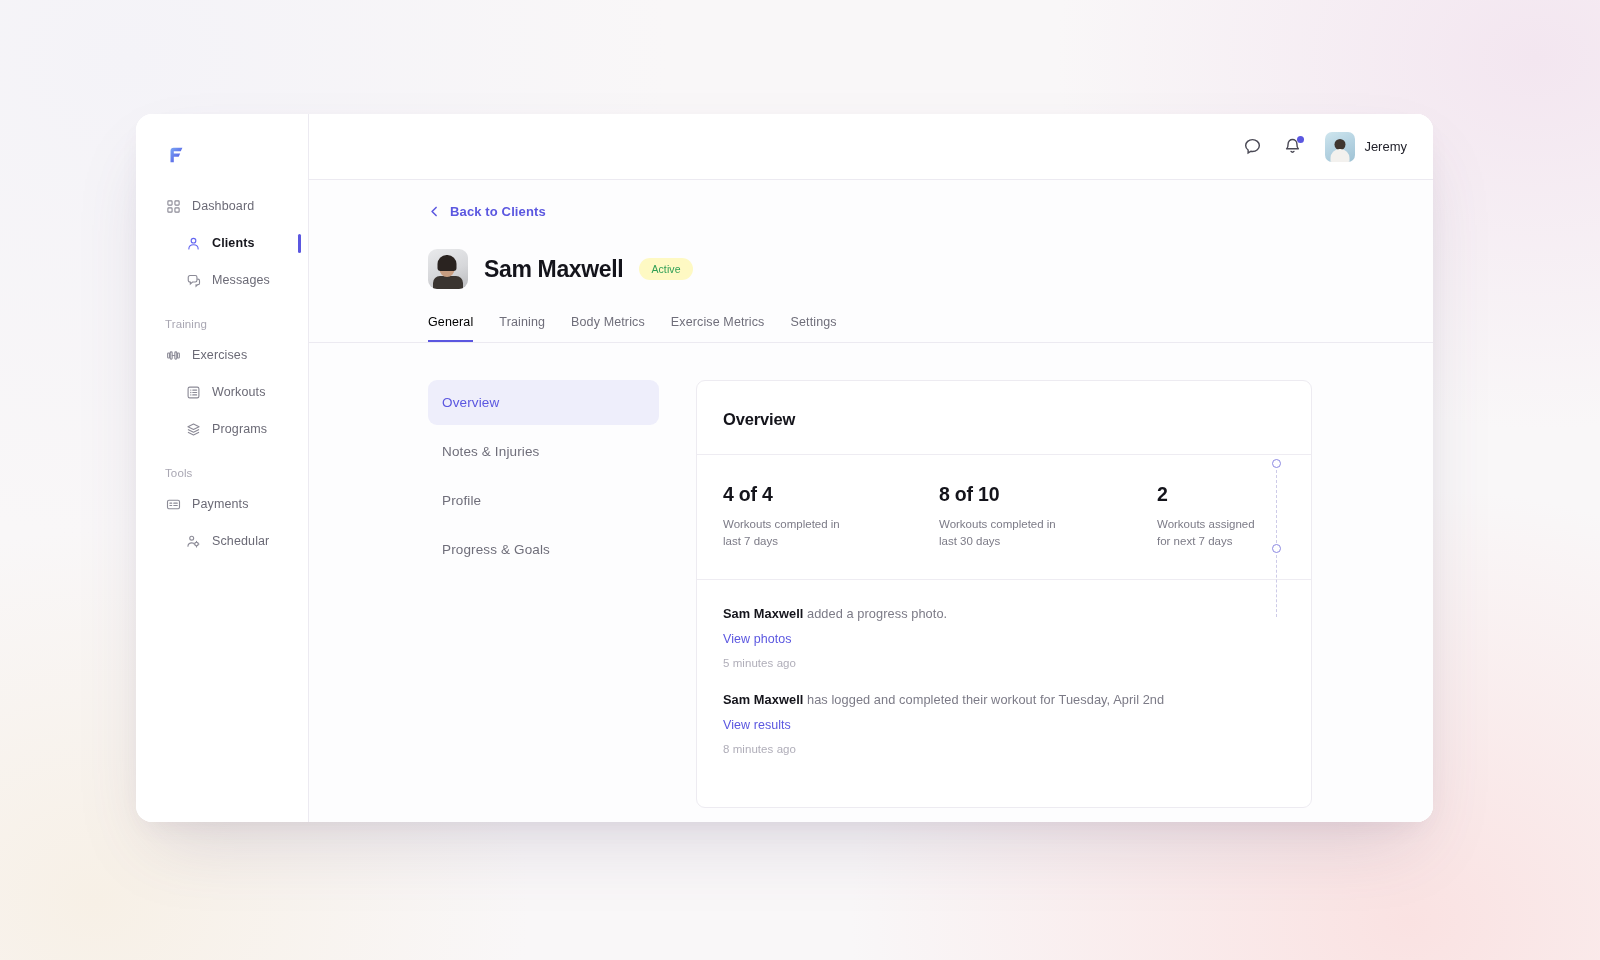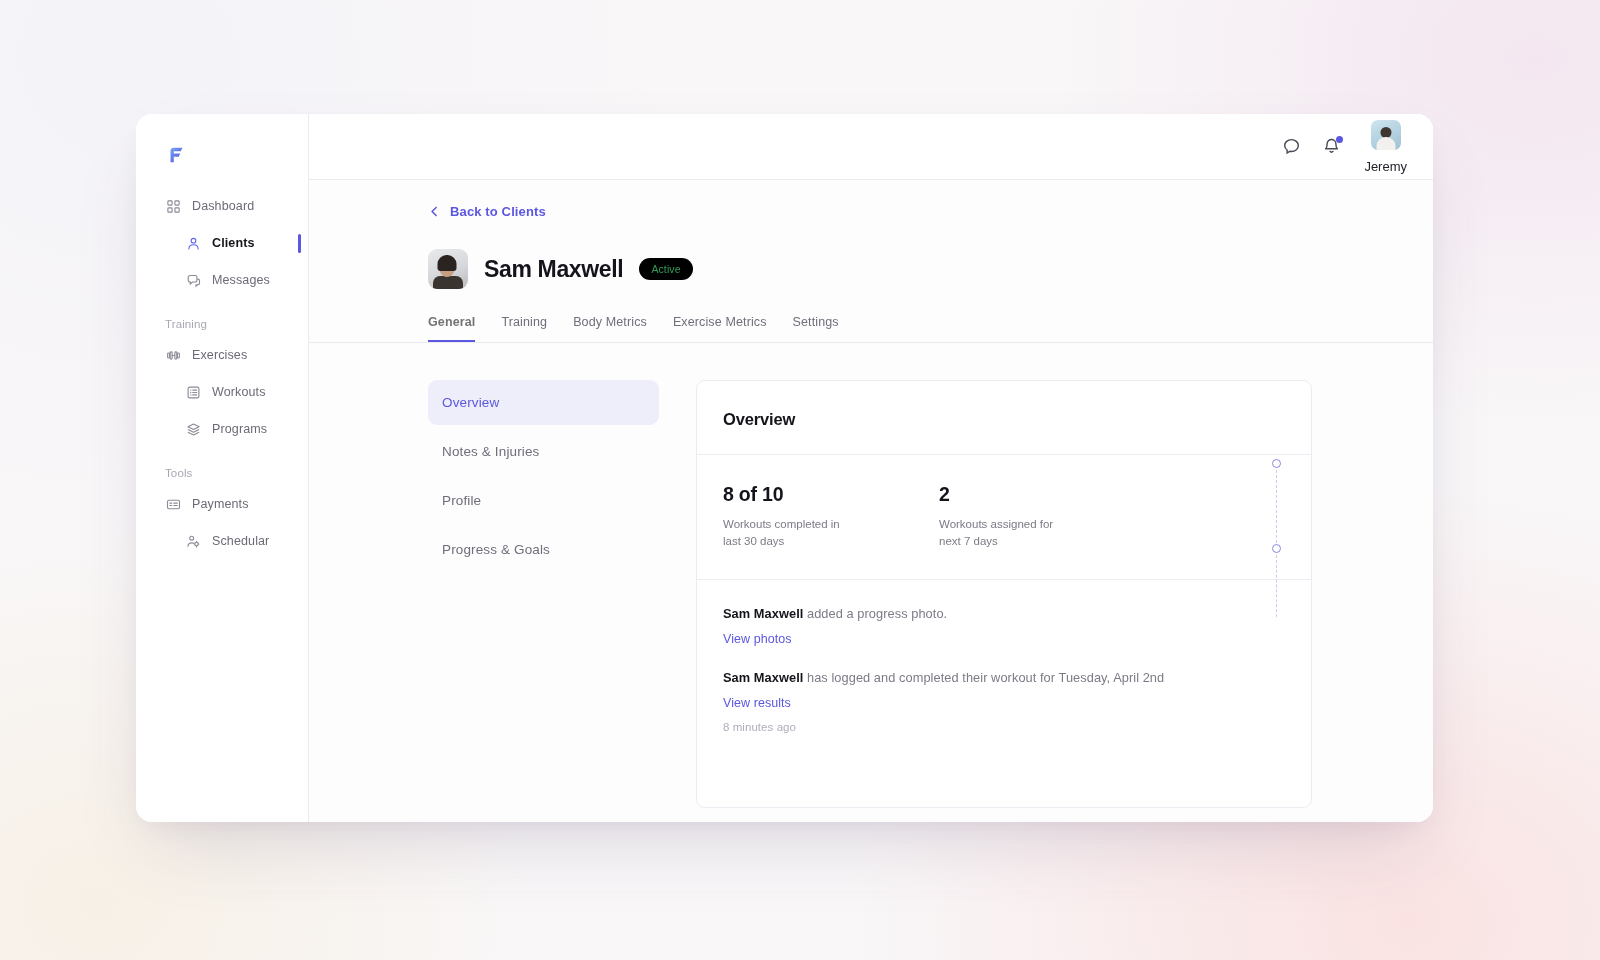--- a/index.html
+++ b/index.html
@@ -137,21 +137,20 @@
     width: 7px; height: 7px;
     border-radius: 50%;
     background: #5b57e0;
   }
   .user-chip {
     display: flex;
     align-items: center;
     gap: 9px;
     cursor: pointer;
     margin-left: 4px;
-    flex-direction: column;
   }
   .user-avatar {
     width: 30px; height: 30px;
     border-radius: 7px;
     overflow: hidden;
     background: linear-gradient(155deg,#cfe6ee 0%, #b9d6e4 40%, #9fc2d4 100%);
     position: relative;
     flex: 0 0 30px;
   }
   .user-avatar::before {
@@ -236,21 +235,21 @@
     background:#3a3430;
   }
 
   .client-name {
     font-size: 23px;
     font-weight: 700;
     color: #14141b;
     letter-spacing: -0.015em;
   }
   .status-badge {
-    background: #000000;
+    background: #fef9c3;
     color: #2e9e55;
     font-size: 10.5px;
     font-weight: 500;
     padding: 5px 12px;
     border-radius: 999px;
     letter-spacing: 0.01em;
   }
 
   .tabs {
     display: flex;
@@ -260,22 +259,22 @@
   .tab {
     font-size: 12.5px;
     color: #6f6e7a;
     padding-bottom: 11px;
     cursor: pointer;
     border-bottom: 2px solid transparent;
     letter-spacing: 0.01em;
     white-space: nowrap;
   }
   .tab.active {
-    color: #737373;
-    font-weight: 700;
+    color: #000000;
+    font-weight: 400;
     border-bottom-color: #5b57e0;
   }
 
   
   .content-body {
     display: flex;
     gap: 37px;
     padding: 37px 0 0 119px;
     height: calc(100% - 177px);
   }
@@ -594,36 +593,41 @@
         </nav>
 
         <section class="card">
 
           <div class="card-head">
             <div class="card-title">Overview</div>
           </div>
 
           <div class="stats">
             <div class="stat">
+              <div class="stat-value">4 of 4</div>
+              <div class="stat-label">Workouts completed in last 7 days</div>
+            </div>
+            <div class="stat">
               <div class="stat-value">8 of 10</div>
               <div class="stat-label">Workouts completed in last 30 days</div>
             </div>
             <div class="stat">
               <div class="stat-value">2</div>
               <div class="stat-label">Workouts assigned for next 7 days</div>
             </div>
           </div>
 
           <div class="activity">
 
             <div class="activity-item">
               <div class="activity-text">
                 <b>Sam Maxwell</b><span> added a progress photo.</span>
               </div>
               <div class="activity-link">View photos</div>
+              <div class="activity-time">5 minutes ago</div>
             </div>
 
             <div class="activity-item">
               <div class="activity-text">
                 <b>Sam Maxwell</b><span> has logged and completed their workout for Tuesday, April 2nd</span>
               </div>
               <div class="activity-link">View results</div>
               <div class="activity-time">8 minutes ago</div>
             </div>
           </div>

